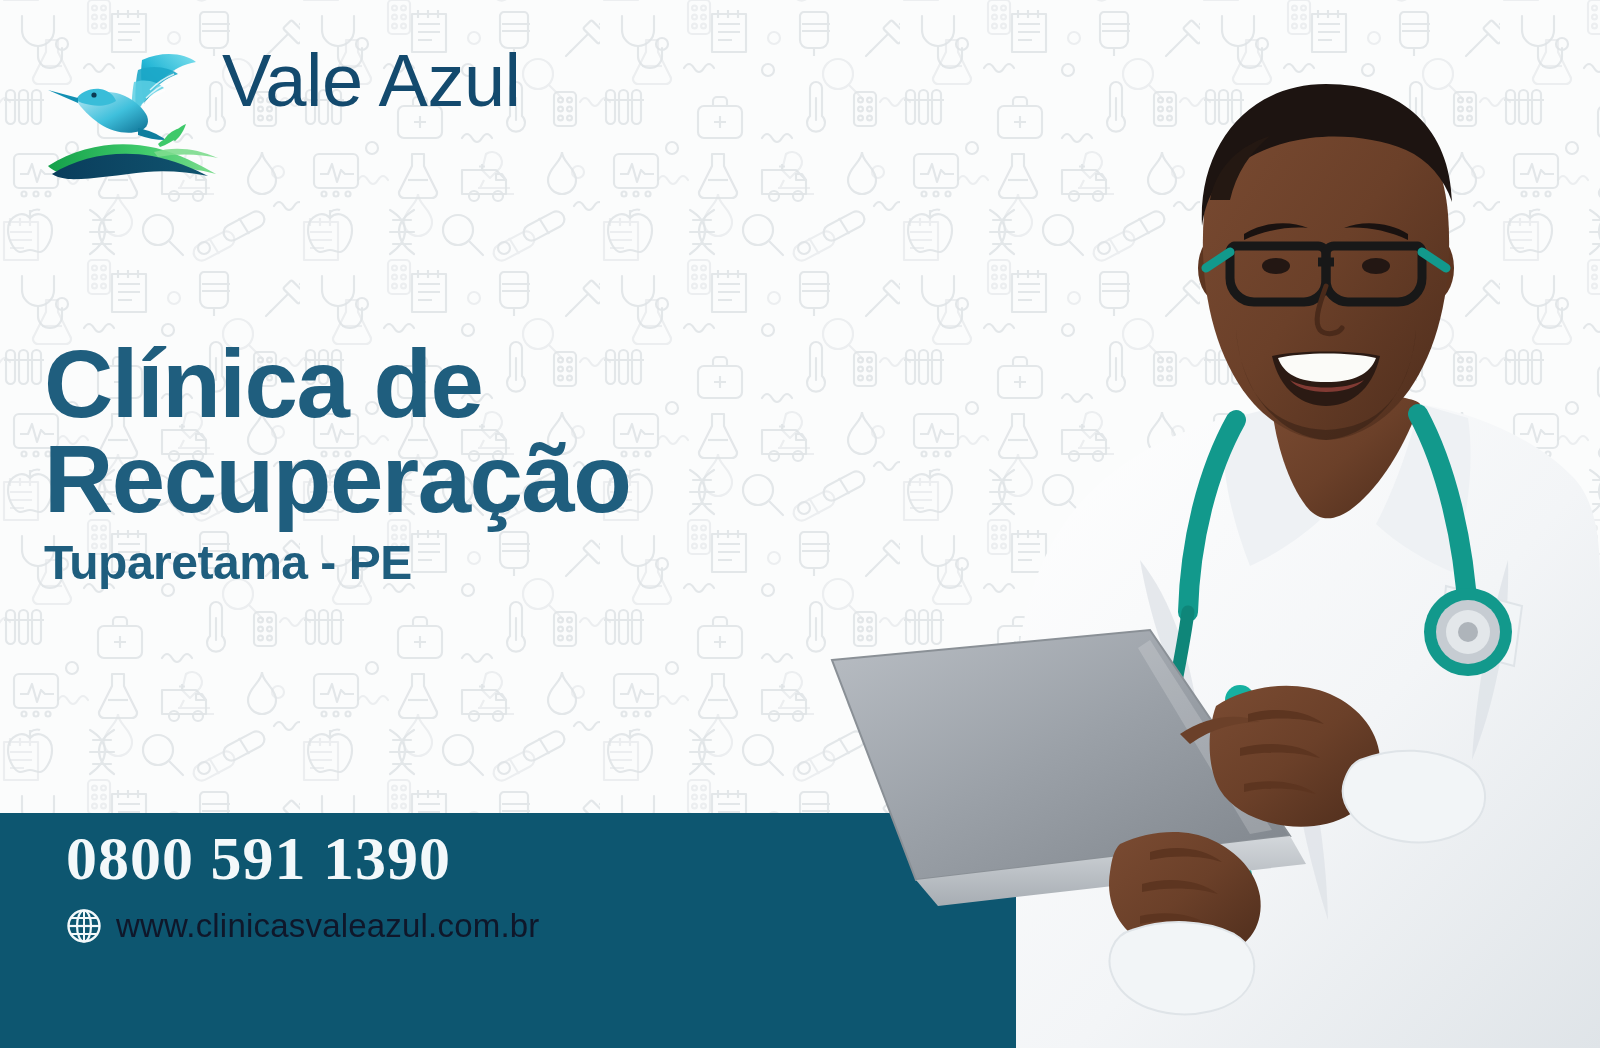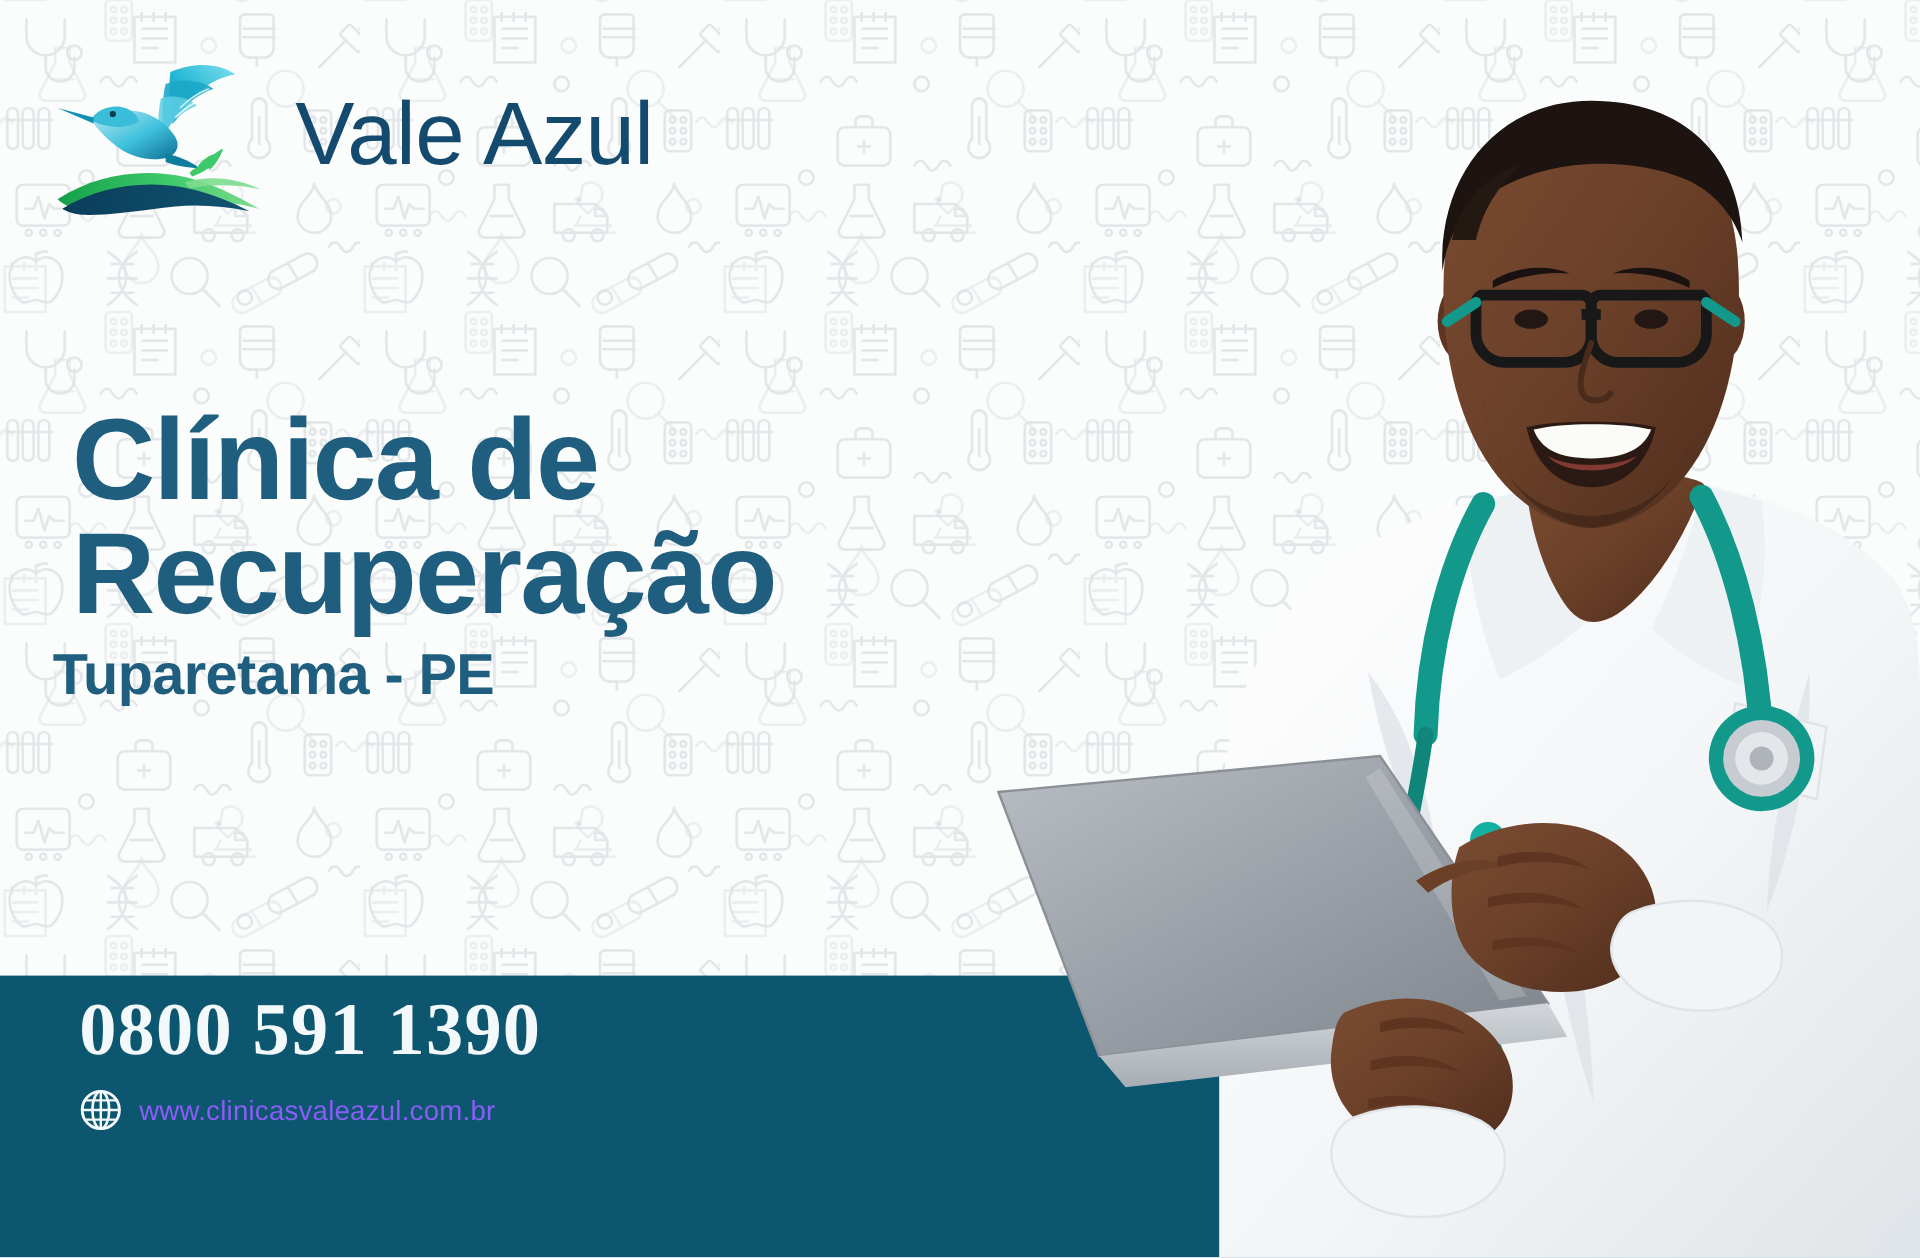--- a/index.html
+++ b/index.html
@@ -26,22 +26,22 @@
     background-color:#fbfcfc;
     z-index:0;
   }
   .bg-pattern svg { display:block; width:100%; height:100%; }
 
   
   .logo-block {
     position:absolute;
     left:46px; top:48px;
     display:flex;
-    align-items:center;
-    gap:24px;
+    align-items:flex-start;
+    gap:0;
     z-index:6;
   }
   .logo-mark { width:182px; height:132px; display:block; flex:none; }
   .logo-word {
     font-size:74px;
     font-weight:500;
     letter-spacing:-0.5px;
     color:#134a6e;
     line-height:1;
     margin-left:-6px;
@@ -57,21 +57,20 @@
     z-index:6;
     max-width:700px;
   }
   .headline h1 {
     color:#1f5e7e;
     font-size:96px;
     font-weight:700;
     line-height:0.99;
     letter-spacing:-1.5px;
     white-space:nowrap;
-    margin-left:16px;
   }
   .headline h1 .l2 { display:block; }
   .headline h2 {
     margin-top:12px;
     color:#1f5e7e;
     font-size:48px;
     font-weight:700;
     letter-spacing:-0.5px;
     line-height:1.05;
     white-space:nowrap;
@@ -112,22 +111,22 @@
     font-family:Liberation Serif, serif;
   }
   .site-row {
     display:flex;
     align-items:center;
     gap:14px;
     margin-top:16px;
   }
   .globe-icon { width:36px; height:36px; flex:none; display:block; }
   .site-text {
-    color:#8b5cf6;
-    font-size:23px;
+    color:#0f172a;
+    font-size:33px;
     font-weight:400;
     letter-spacing:0.2px;
     white-space:nowrap;
   }
 </style>
 </head>
 <body>
 
 <div class="banner">
 

